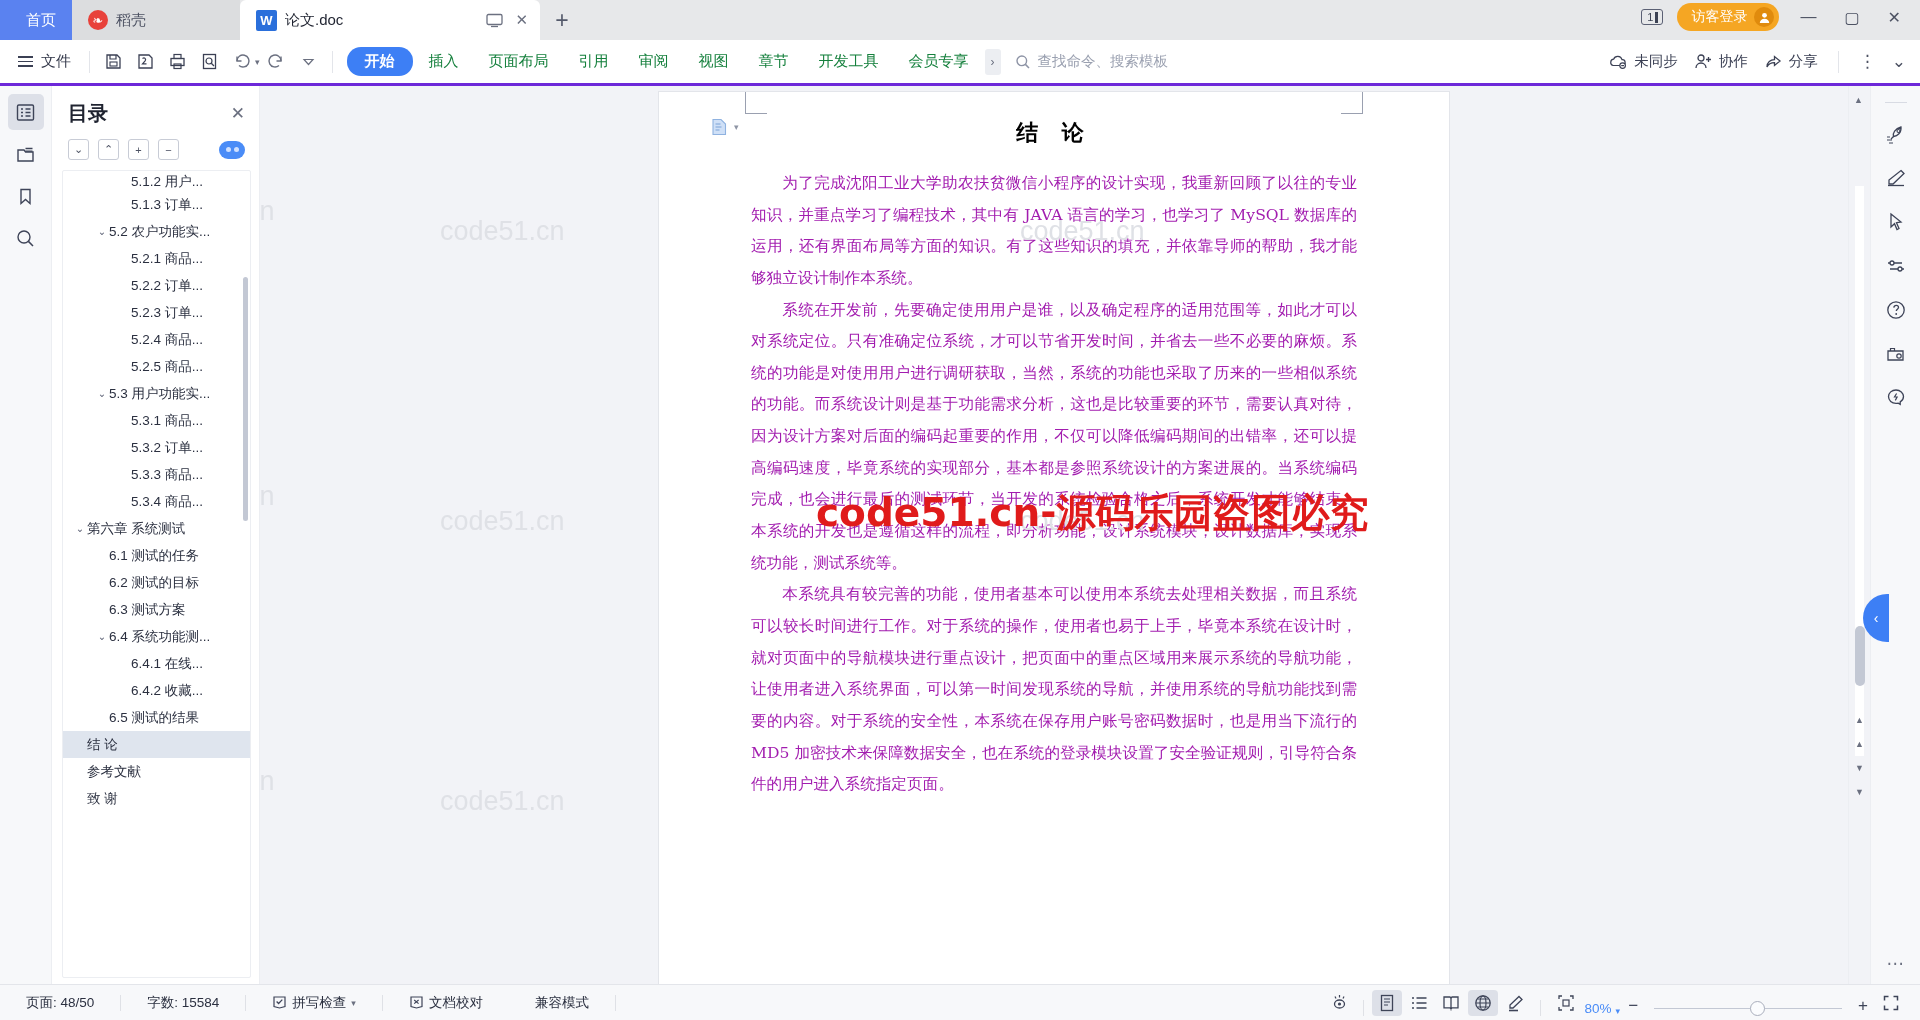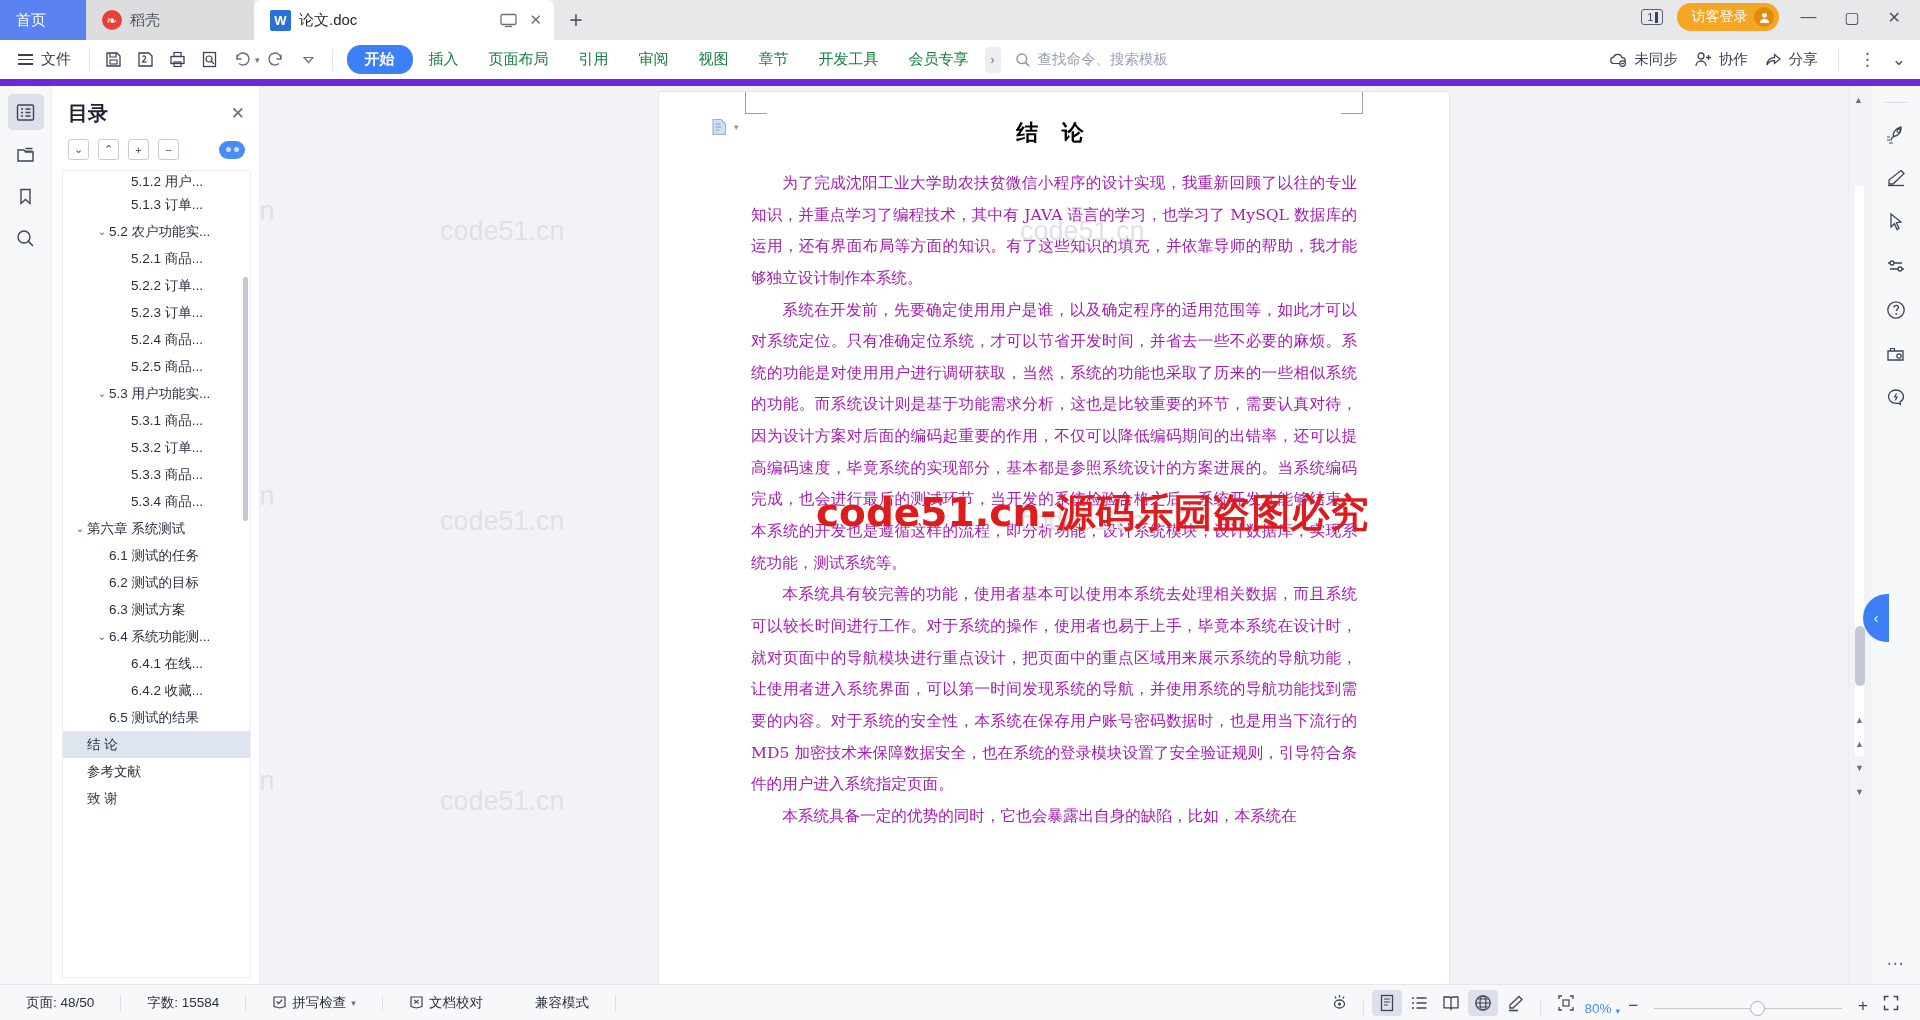--- a/index.html
+++ b/index.html
@@ -15,21 +15,21 @@
   
   .titlebar {
     height: 40px; background: #e7e8ea; display: flex; align-items: flex-end;
     position: relative; flex: 0 0 40px;
   }
   .tab {
     height: 40px; display: flex; align-items: center; gap: 8px;
     padding: 0 16px; font-size: 15px; position: relative; cursor: default;
   }
   .tab.home {
-    width: 86px; background: #5a82f0; color: #fff; justify-content: flex-start;
+    width: 72px; background: #5a82f0; color: #fff; justify-content: flex-end;
     font-size: 15px;
   }
   .tab.docer { width: 168px; background: #dcdddf; color: #4a4f60; }
   .tab.active {
     background: #fff; color: #1f2330; min-width: 300px;
     border-top-left-radius: 6px; border-top-right-radius: 6px;
     padding-right: 92px;
   }
   .docer-icon {
     width: 20px; height: 20px; border-radius: 50%; background: #e8413a;
@@ -63,21 +63,21 @@
   }
   .login-pill .av {
     width: 20px; height: 20px; border-radius: 50%; background: #e08b0d;
     display: flex; align-items: center; justify-content: center; font-size: 11px;
   }
   .wbtn { font-size: 16px; color: #4d5263; padding: 0 7px; cursor: pointer; }
 
   
   .ribbon {
     height: 46px; background: #fff; display: flex; align-items: center;
-    flex: 0 0 46px; border-bottom: 7px solid #6d28d9; position: relative; justify-content: space-between;
+    flex: 0 0 46px; border-bottom: 3px solid #6d28d9; position: relative; justify-content: space-between;
   }
   .file-btn { display: flex; align-items: center; gap: 8px; padding: 0 14px 0 18px; font-size: 15px; cursor: pointer; }
   .hamb { display: inline-flex; flex-direction: column; gap: 3px; }
   .hamb i { display: block; width: 15px; height: 1.6px; background: #3b4054; }
   .divider-v { width: 1px; height: 22px; background: #e3e5ea; margin: 0 4px; }
   .qa { display: flex; align-items: center; gap: 2px; padding: 0 4px; }
   .qa .qi {
     width: 30px; height: 28px; display: flex; align-items: center; justify-content: center;
     color: #3b4054; cursor: pointer; border-radius: 4px;
   }
@@ -562,21 +562,20 @@
               <path d="M4.5 6h5M4.5 9h6M4.5 12h4" stroke="#7ba2d6" stroke-width="1"></path>
             </svg>
           <span class="cv">▾</span>
         </div>
 
         <div class="doc-title">结  论</div>
         <div class="doc-body">
           <p>为了完成沈阳工业大学助农扶贫微信小程序的设计实现，我重新回顾了以往的专业知识，并重点学习了编程技术，其中有 JAVA 语言的学习，也学习了 MySQL 数据库的运用，还有界面布局等方面的知识。有了这些知识的填充，并依靠导师的帮助，我才能够独立设计制作本系统。</p>
           <p>系统在开发前，先要确定使用用户是谁，以及确定程序的适用范围等，如此才可以对系统定位。只有准确定位系统，才可以节省开发时间，并省去一些不必要的麻烦。系统的功能是对使用用户进行调研获取，当然，系统的功能也采取了历来的一些相似系统的功能。而系统设计则是基于功能需求分析，这也是比较重要的环节，需要认真对待，因为设计方案对后面的编码起重要的作用，不仅可以降低编码期间的出错率，还可以提高编码速度，毕竟系统的实现部分，基本都是参照系统设计的方案进展的。当系统编码完成，也会进行最后的测试环节，当开发的系统检验合格之后，系统开发才能够结束。本系统的开发也是遵循这样的流程，即分析功能，设计系统模块，设计数据库，实现系统功能，测试系统等。</p>
           <p>本系统具有较完善的功能，使用者基本可以使用本系统去处理相关数据，而且系统可以较长时间进行工作。对于系统的操作，使用者也易于上手，毕竟本系统在设计时，就对页面中的导航模块进行重点设计，把页面中的重点区域用来展示系统的导航功能，让使用者进入系统界面，可以第一时间发现系统的导航，并使用系统的导航功能找到需要的内容。对于系统的安全性，本系统在保存用户账号密码数据时，也是用当下流行的 MD5 加密技术来保障数据安全，也在系统的登录模块设置了安全验证规则，引导符合条件的用户进入系统指定页面。</p>
-          <p>本系统具备一定的优势的同时，它也会暴露出自身的缺陷，比如，本系统在</p>
         </div>
       </div>
 
       <div id="watermarks">
           <div class="wm" style="left: -110px; top: 110px;">code51.cn</div>
           <div class="wm" style="left: -110px; top: 395px;">code51.cn</div>
           <div class="wm" style="left: -110px; top: 680px;">code51.cn</div>
           <div class="wm" style="left: 180px; top: 130px;">code51.cn</div>
           <div class="wm" style="left: 180px; top: 420px;">code51.cn</div>
           <div class="wm" style="left: 180px; top: 700px;">code51.cn</div>

